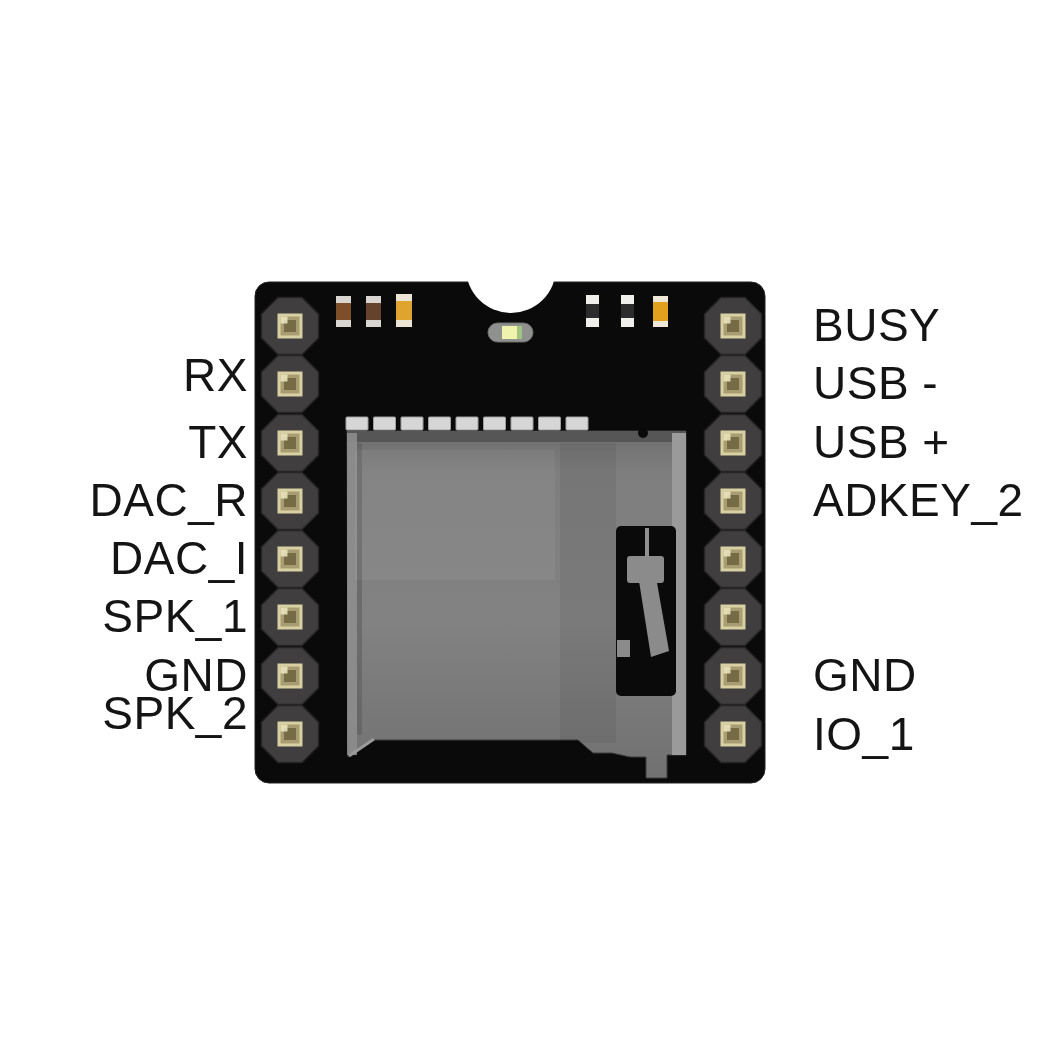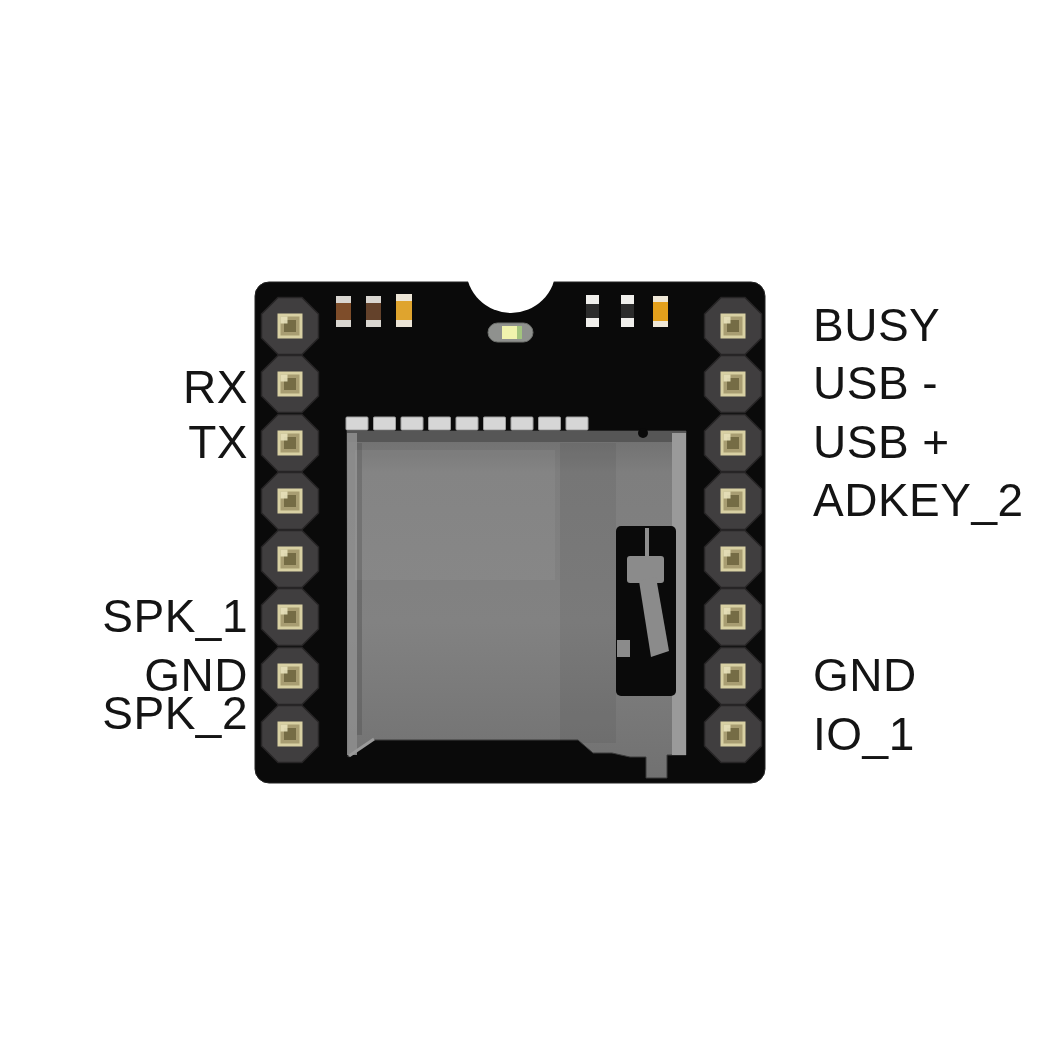--- a/index.html
+++ b/index.html
@@ -149,22 +149,24 @@
         <rect x="428.5" y="417" width="22" height="13" rx="1" fill="#d6d6d6" stroke="#9f9f9f" stroke-width="1"></rect>
         <rect x="456" y="417" width="22" height="13" rx="1" fill="#d6d6d6" stroke="#9f9f9f" stroke-width="1"></rect>
         <rect x="483.5" y="417" width="22" height="13" rx="1" fill="#d6d6d6" stroke="#9f9f9f" stroke-width="1"></rect>
         <rect x="511" y="417" width="22" height="13" rx="1" fill="#d6d6d6" stroke="#9f9f9f" stroke-width="1"></rect>
         <rect x="538.5" y="417" width="22" height="13" rx="1" fill="#d6d6d6" stroke="#9f9f9f" stroke-width="1"></rect>
         <rect x="566" y="417" width="22" height="13" rx="1" fill="#d6d6d6" stroke="#9f9f9f" stroke-width="1"></rect>
       </g>
     </g>
   </svg>
 
-  <div class="pin-label left" style="top:388px">RX</div>
+  <div class="pin-label left" style="top:376px">RX</div>
   <div class="pin-label left" style="top:443px">TX</div>
+  <div class="pin-label left" style="top:501px">DAC_R</div>
+  <div class="pin-label left" style="top:559px">DAC_I</div>
   <div class="pin-label left" style="top:617px">SPK_1</div>
   <div class="pin-label left" style="top:676px">GND</div>
   <div class="pin-label left" style="top:714px">SPK_2</div>
 
   <div class="pin-label right" style="top:326px">BUSY</div>
   <div class="pin-label right" style="top:443px">USB +</div>
   <div class="pin-label right" style="top:384px">USB -</div>
   <div class="pin-label right" style="top:501px">ADKEY_2</div>
   <div class="pin-label right" style="top:676px">GND</div>
   <div class="pin-label right" style="top:735px">IO_1</div>

